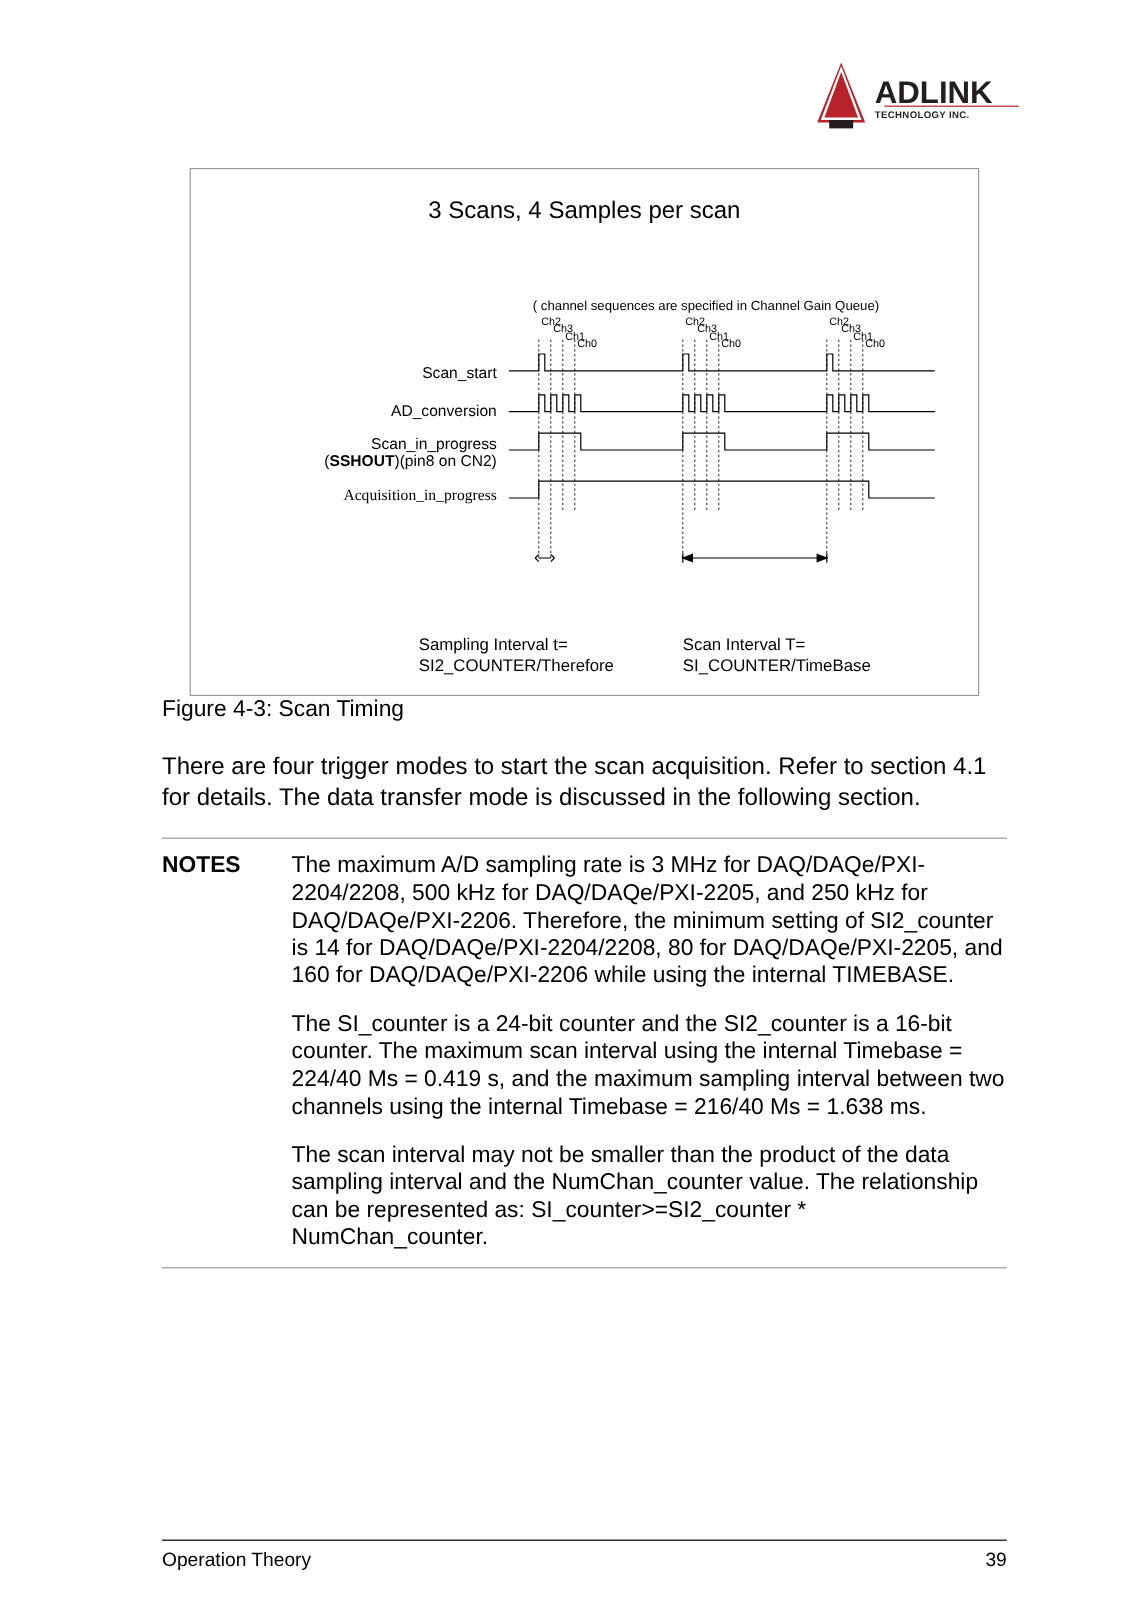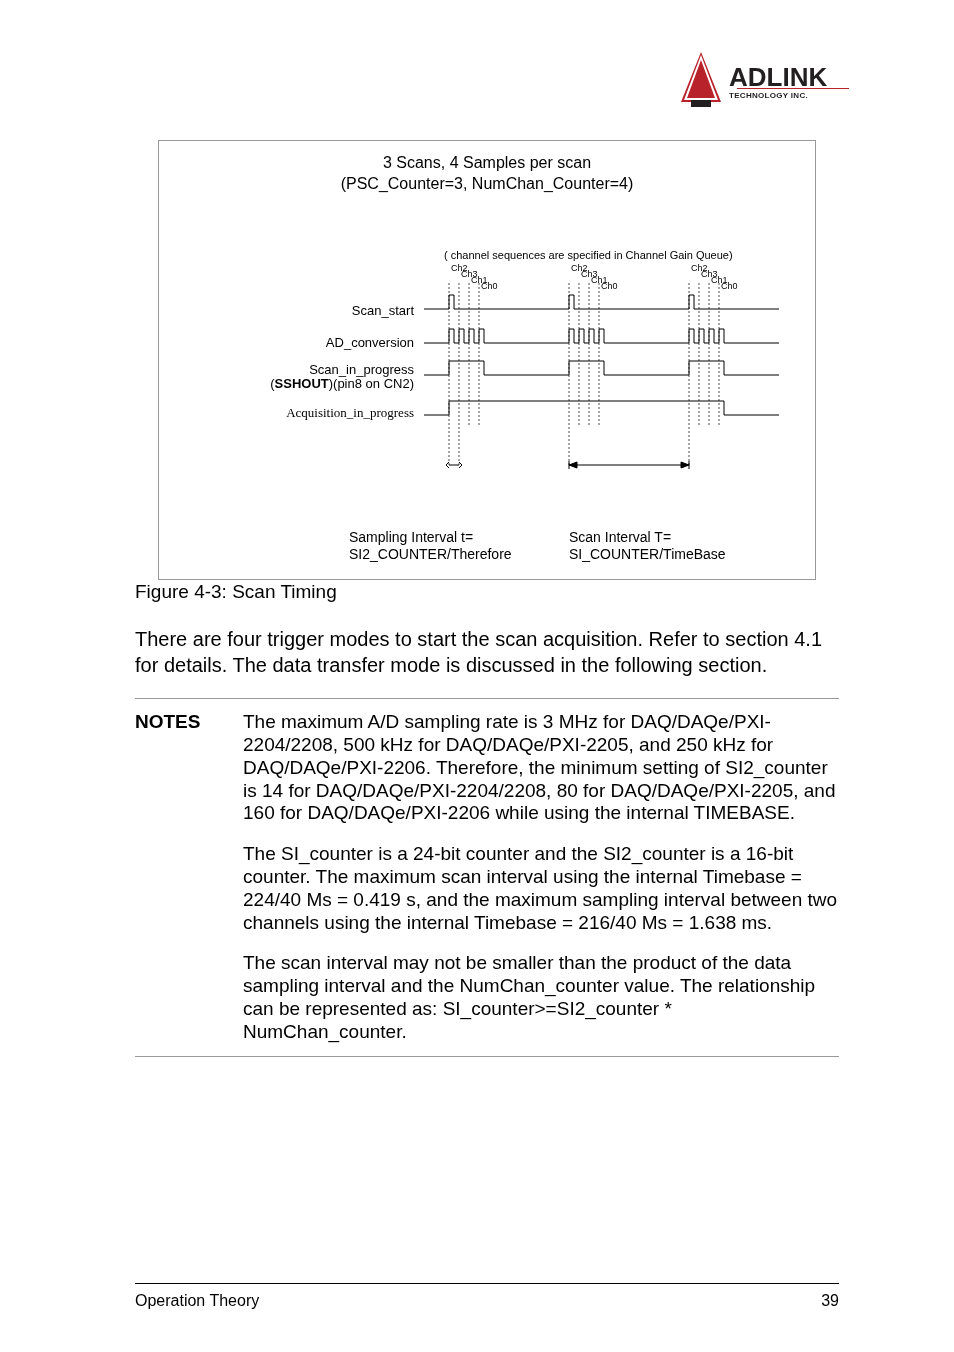--- a/index.html
+++ b/index.html
@@ -27,22 +27,22 @@
       margin-top: 90px;
       border: 1px solid #999;
       width: 658px;
       height: 440px;
       position: relative;
       margin-left: auto;
       margin-right: auto;
     }
     .fig-title-top {
       text-align: center;
-      font-size: 16px;
-      margin-top: 12px;
+      font-size: 20px;
+      margin-top: 22px;
       line-height: 1.3;
     }
     .fig-note {
       position: absolute;
       top: 108px;
       left: 285px;
       font-size: 11px;
     }
     .timing-area {
       position: absolute;
@@ -126,21 +126,20 @@
     <rect x="10" y="48" width="20" height="7" fill="#231f20"></rect>
     <text class="logotxt" x="48" y="34" font-size="26">ADLINK</text>
     <text class="logosub" x="48" y="46">TECHNOLOGY INC.</text>
     <rect x="56" y="36" width="112" height="1" fill="#b8222a"></rect>
   </svg>
 </div>
 
 <div class="figure">
   <div class="fig-title-top">
     <div>3 Scans, 4 Samples per scan</div>
-    <div>(PSC_Counter=3, NumChan_Counter=4)</div>
   </div>
   <div class="fig-note">( channel sequences are specified in Channel Gain Queue)</div>
 
   <div class="chlbl" style="top:122px; left:292px;">Ch2</div>
   <div class="chlbl" style="top:128px; left:302px;">Ch3</div>
   <div class="chlbl" style="top:134px; left:312px;">Ch1</div>
   <div class="chlbl" style="top:140px; left:322px;">Ch0</div>
 
   <div class="chlbl" style="top:122px; left:412px;">Ch2</div>
   <div class="chlbl" style="top:128px; left:422px;">Ch3</div>

